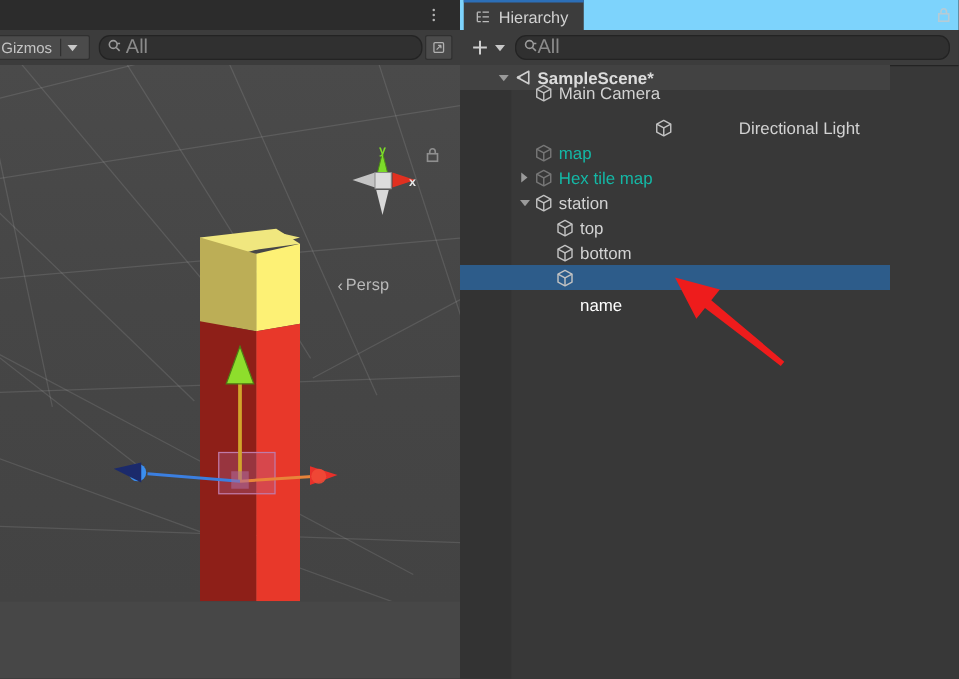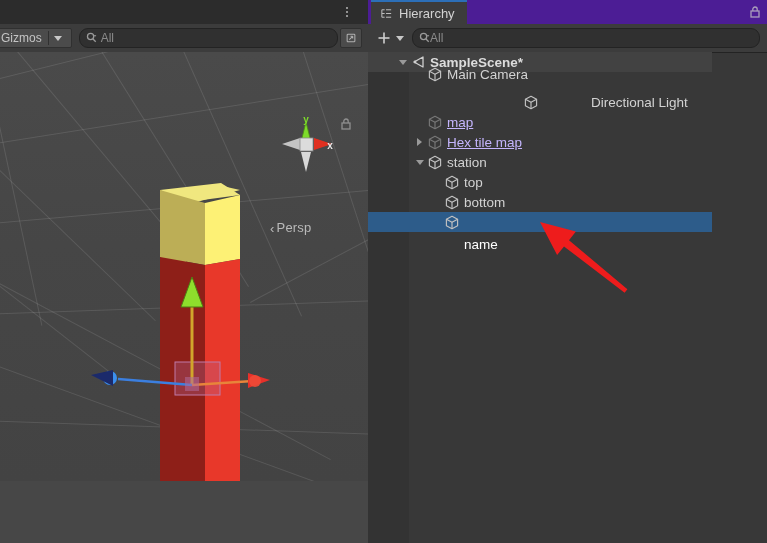--- a/index.html
+++ b/index.html
@@ -24,40 +24,40 @@
   .tb-btn{height:18px;display:flex;align-items:center;background:#4b4b4b;border:1px solid #303030;
       border-radius:2px;color:#c4c4c4;font-size:12px;padding:0 4px;cursor:pointer;}
   #gizmos-btn{margin-left:-14px;padding-left:14px;}
   #gizmos-label{padding-right:6px;text-align:right;}
   .tb-sep{width:1px;height:14px;background:#303030;}
   .caret{width:0;height:0;border-left:4px solid transparent;border-right:4px solid transparent;
       border-top:5px solid #c8c8c8;margin:0 5px;}
   #scene-search{flex:1;height:18px;margin:0 2px 0 7px;background:#303030;border:1px solid #232323;
       border-radius:9px;display:flex;align-items:center;padding:0 6px;cursor:text;}
   #scene-search .mag{margin-right:4px;}
-  .ph{color:#8a8a8a;font-size:12px;}
+  .ph{color:#8a8a8a;font-size:16px;}
   #scene-fx{width:20px;height:18px;margin-right:6px;background:#4b4b4b;border:1px solid #303030;
       border-radius:2px;display:flex;align-items:center;justify-content:center;cursor:pointer;}
 
   
   #viewport{left:0;top:52px;width:368px;height:429px;overflow:hidden;
       background:linear-gradient(#4a4a4a 0%,#464646 45%,#434343 100%);}
   #scene-bottombar{left:0;top:481px;width:368px;height:62px;background:#474747;}
 
   
   .grid{position:absolute;background:rgba(255,255,255,.11);height:1px;transform-origin:0 0;}
 
   
   #orient{left:276px;top:62px;width:60px;height:60px;}
   #persp-label{left:270px;top:168px;color:#b9b9b9;font-size:13px;letter-spacing:.2px;}
   #scene-lock{left:339px;top:65px;width:14px;height:14px;opacity:.55;}
 
   
   #hier-panel{left:368px;top:0;width:399px;height:543px;background:#383838;}
-  #hier-tabbar{left:0;top:0;width:399px;height:24px;background:#4c1d95;}
+  #hier-tabbar{left:0;top:0;width:399px;height:24px;background:#7dd3fc;}
   #hier-tab{left:3px;top:0;height:24px;padding:0 12px 0 9px;background:#3c3c3c;
       display:flex;align-items:center;gap:6px;cursor:pointer;
       border-top:2px solid #2c6fb8;box-sizing:border-box;}
   #hier-tab span{color:#d2d2d2;font-size:13px;}
   #hier-lock{right:5px;top:5px;width:14px;height:14px;opacity:.75;cursor:pointer;}
 
   #hier-toolbar{left:0;top:24px;width:399px;height:28px;background:#3c3c3c;
       border-bottom:1px solid #232323;display:flex;align-items:center;}
   #add-btn{margin-left:8px;display:flex;align-items:center;cursor:pointer;}
   #hier-search{flex:1;height:18px;margin:0 7px 0 8px;background:#303030;border:1px solid #232323;
@@ -65,21 +65,21 @@
 
   
   #tree{left:0;top:52px;width:344px;height:491px;background:#383838;overflow:hidden;}
   #gutter{left:0;top:0;width:41px;height:491px;background:#333333;}
   .row{position:absolute;left:0;width:399px;height:20px;display:flex;align-items:center;
        cursor:pointer;box-sizing:border-box;}
   .row.scene-row{background:#424242;}
   .row.selected{background:#2d5c8a;}
   .row .lbl{font-size:13.5px;color:#d2d2d2;white-space:nowrap;}
   .row.scene-row .lbl{font-weight:bold;color:#dcdcdc;}
-  .row.dim .lbl{color:#c4b5fd;text-decoration:underline;}
+  .row.dim .lbl{color:#14b8a6;}
   .row.selected .lbl{color:#ffffff;margin-top:44px;}
   .tw{width:13px;height:20px;display:flex;align-items:center;justify-content:center;flex:none;}
   .tw .tri-d{width:0;height:0;border-left:4.5px solid transparent;border-right:4.5px solid transparent;
       border-top:5px solid #9a9a9a;}
   .tw .tri-r{width:0;height:0;border-top:4.5px solid transparent;border-bottom:4.5px solid transparent;
       border-left:5px solid #9a9a9a;}
   .ico{width:18px;height:20px;display:flex;align-items:center;justify-content:center;flex:none;
       margin-right:3px;}
   .row.dim .ico svg{opacity:.45;}
 

